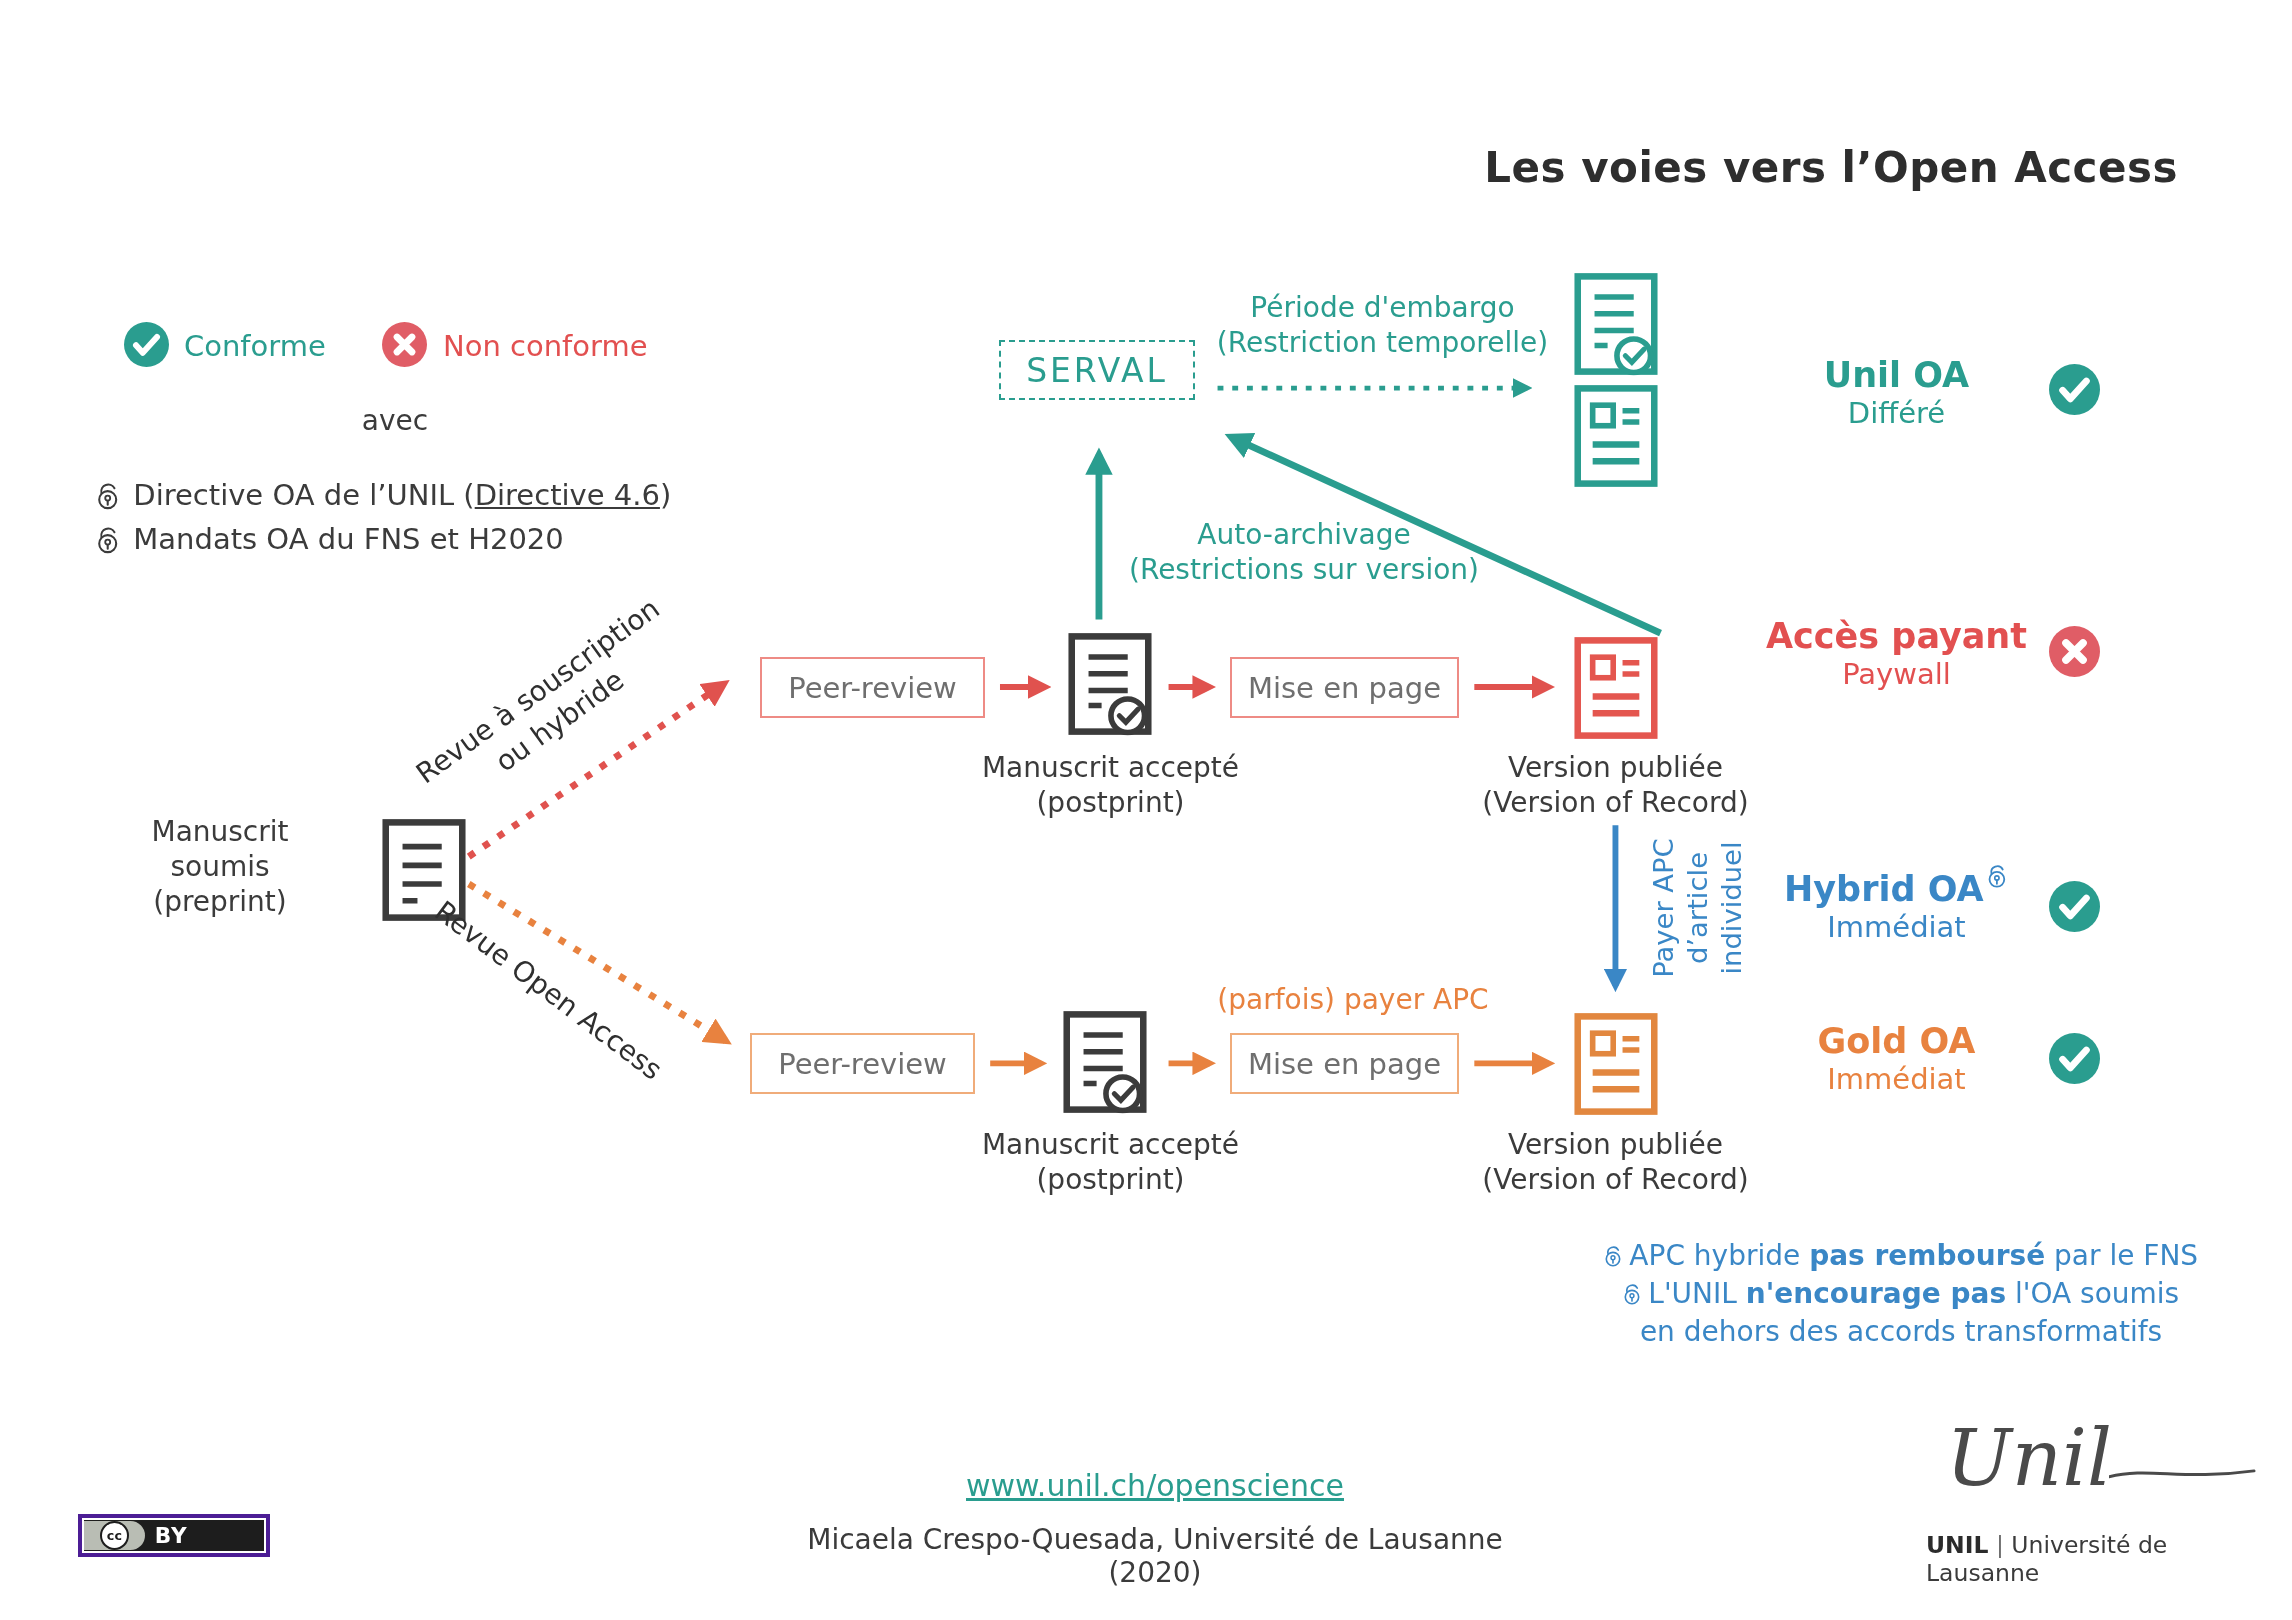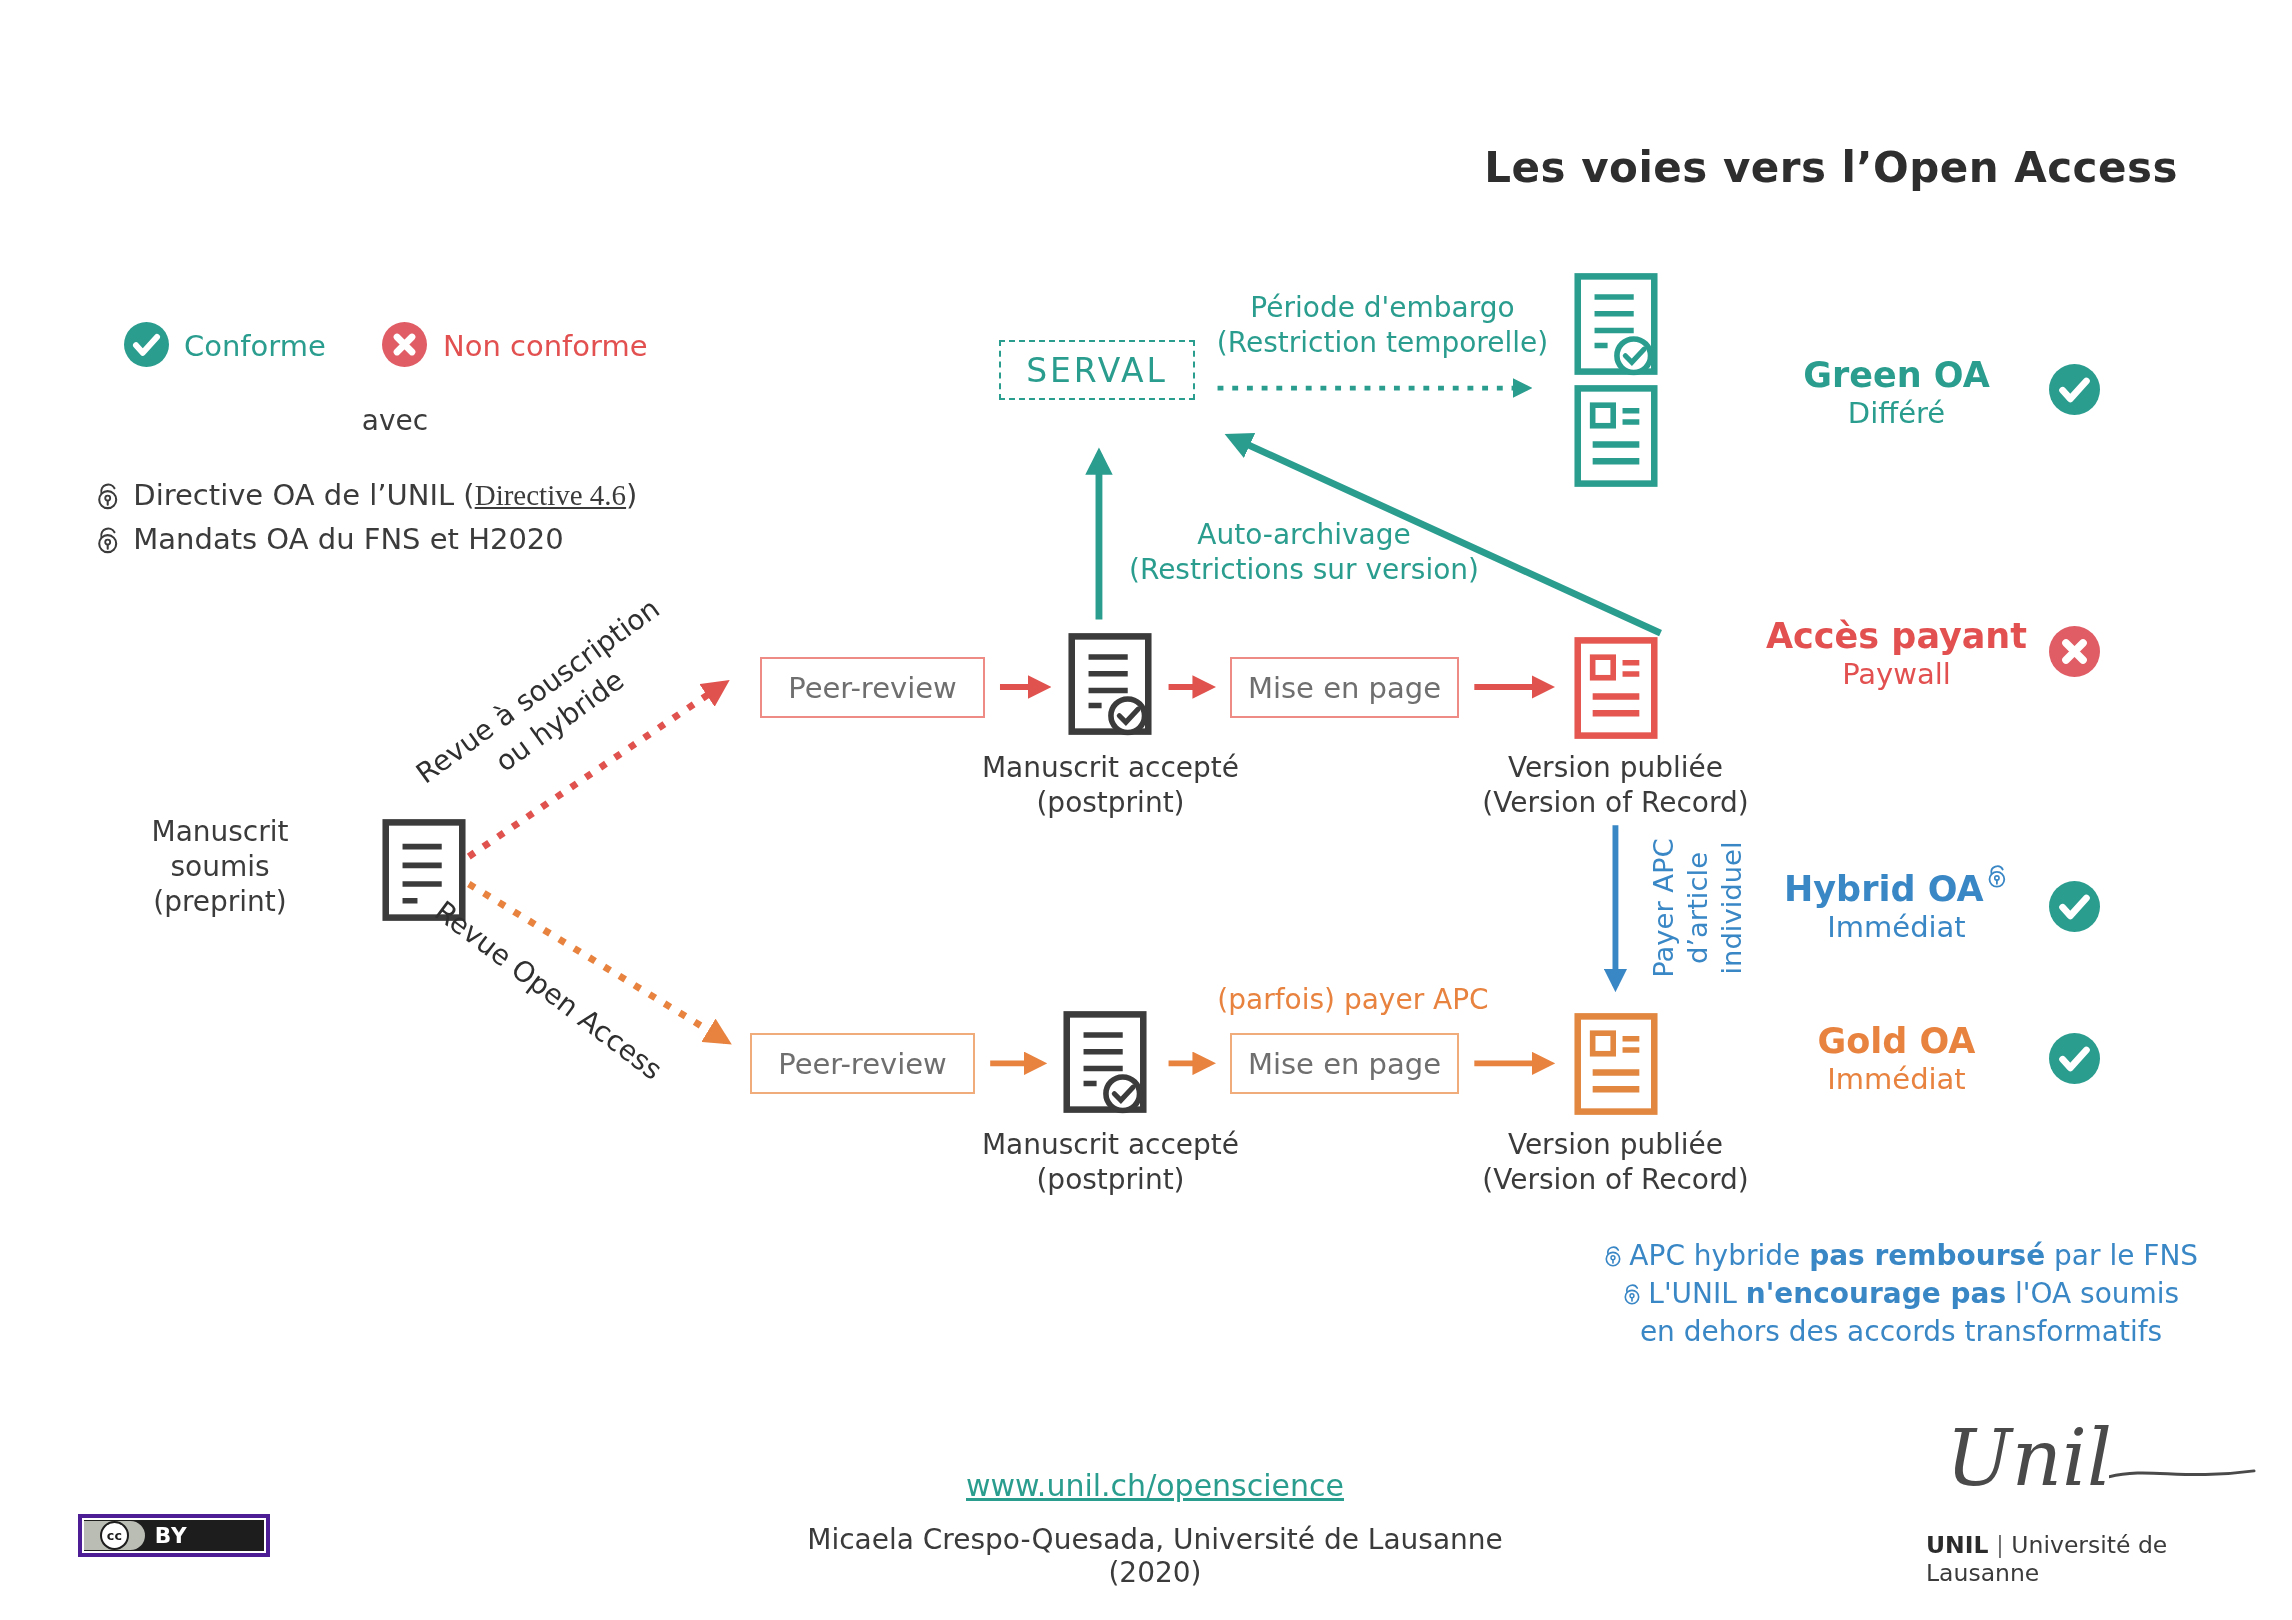--- a/index.html
+++ b/index.html
@@ -12,21 +12,21 @@
   .banner-label{color:#fff;font-size:26.5px;letter-spacing:1px;}
   .page-title{font-size:42px;font-weight:700;color:#2e2e2e;letter-spacing:0.5px;}
   .legend-word{font-size:29px;}
   .teal{color:#2A9D8F;}
   .red{color:#E25050;}
   .orange{color:#E8823F;}
   .blue{color:#3A87C6;}
   .gray{color:#6f6f6f;}
   .dark{color:#3b3b3b;}
   .mandate{font-size:29px;color:#3b3b3b;display:flex;align-items:center;gap:11.8px;}
-  .mandate .ulink{text-decoration:underline;font-family:Liberation Serif, serif;}
+  .mandate .ulink{text-decoration:underline;}
   .fbox{border:2px solid;display:flex;align-items:center;justify-content:center;
         font-size:29px;color:#6f6f6f;background:#fff;}
   .fbox.redb{border-color:#EE8B85;}
   .fbox.orgb{border-color:#F0AC7A;}
   .serval{border:2px dashed #2A9D8F;display:flex;align-items:center;justify-content:center;
           font-size:33px;letter-spacing:2.9px;color:#2A9D8F;background:#fff;}
   .lbl{font-size:28px;line-height:35px;color:#3b3b3b;}
   .small-note{font-size:28px;line-height:35px;}
   .diag{display:flex;flex-direction:column;align-items:center;justify-content:center;
         font-size:28px;line-height:37px;color:#2f2f2f;}
@@ -195,21 +195,21 @@
     <div>(Restrictions sur version)</div>
   </div>
   <svg class="abs" style="left:1574px;top:272px;color:#2A9D8F" width="84" height="104" viewBox="0 0 86 106">
       <use href="#doc-check"></use>
     </svg>
   <svg class="abs" style="left:1574px;top:384px;color:#2A9D8F" width="84" height="104" viewBox="0 0 86 106">
       <use href="#doc-vor"></use>
     </svg>
 
   <div class="abs ctr" style="left:1730px;top:355px;width:333px;">
-    <div class="outcome-title teal">Green OA</div>
+    <div class="outcome-title teal">Unil OA</div>
     <div class="outcome-sub teal">Différé</div>
   </div>
   <svg class="abs" style="left:2049px;top:364px;color:#2A9D8F" width="51" height="51" viewBox="0 0 52 52">
       <use href="#badge-check"></use>
     </svg>
 
   <div class="abs ctr" style="left:1730px;top:616px;width:333px;">
     <div class="outcome-title red">Accès payant</div>
     <div class="outcome-sub red">Paywall</div>
   </div>

